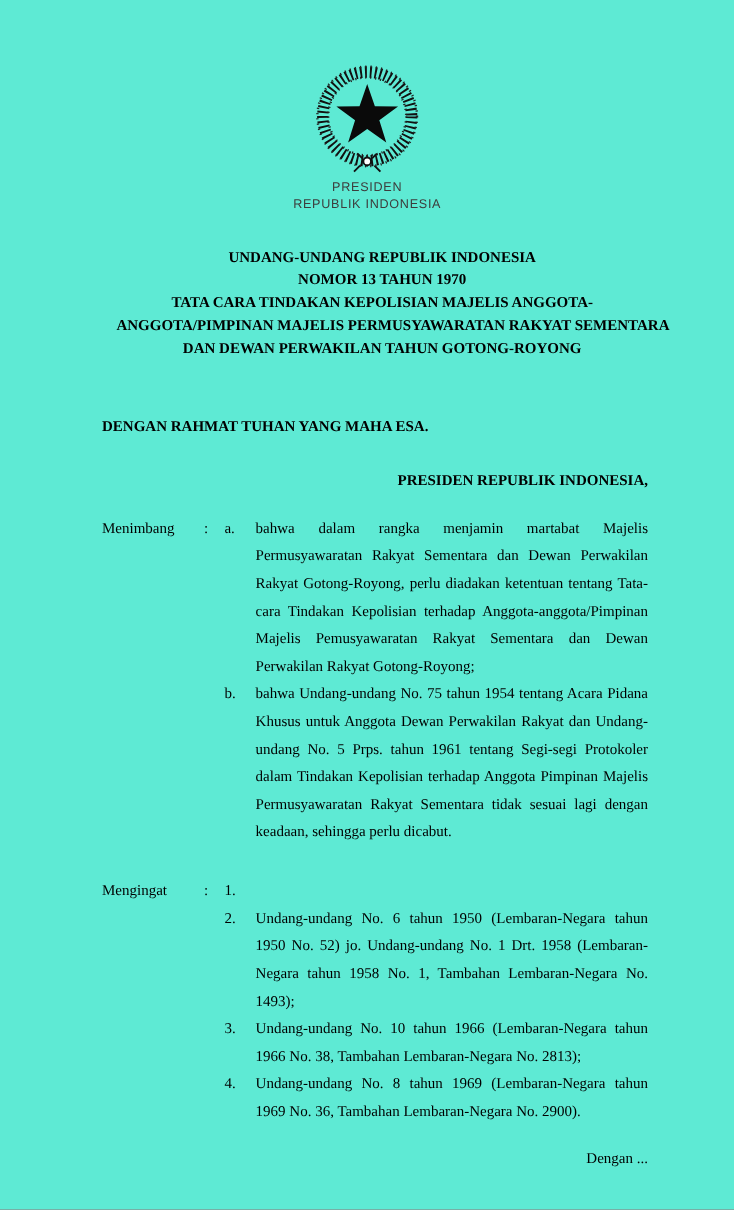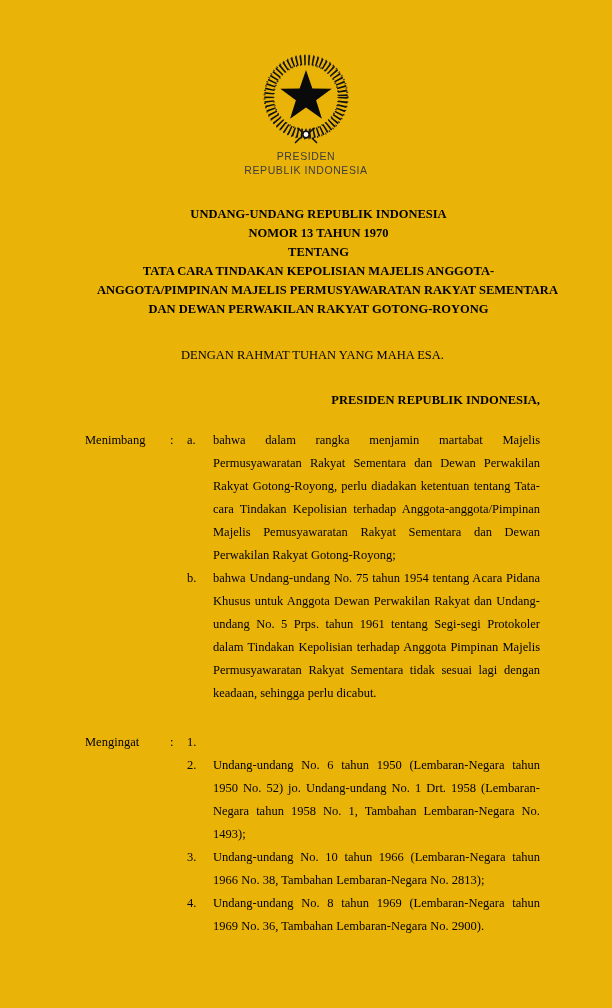--- a/index.html
+++ b/index.html
@@ -2,21 +2,21 @@
 <html><head>
 <meta charset="utf-8">
 <style>
   * { margin: 0; padding: 0; box-sizing: border-box; }
   html, body { background: #888; }
   .page {
     position: relative;
     width: 612px;
     height: 1008px;
     margin: 0 auto;
-    background: #eab308;
+    background: #5eead4;
     font-family: "Liberation Serif", serif;
     color: #000;
     overflow: hidden;
   }
   
   .emblem-block {
     position: absolute;
     top: 52px;
     left: 0;
     width: 100%;
@@ -40,22 +40,22 @@
   .title-block {
     top: 205px;
     text-align: center;
     font-weight: bold;
     font-size: 12.5px;
     line-height: 19px;
   }
   .title-block .tline { white-space: nowrap; margin-left: 12px; }
   .invocation {
     top: 348px;
-    text-align: center;
-    font-weight: normal;
+    text-align: left;
+    font-weight: bold;
     font-size: 12.5px;
   }
   .authority {
     top: 393px;
     text-align: right;
     font-weight: bold;
     font-size: 12.5px;
   }
   
   .body-block {
@@ -108,24 +108,23 @@
     </svg>
     <div class="institution">
       <div>PRESIDEN</div>
       <div>REPUBLIK INDONESIA</div>
     </div>
   </div>
 
   <div class="content-col title-block">
     <div class="tline">UNDANG-UNDANG REPUBLIK INDONESIA</div>
     <div class="tline">NOMOR 13 TAHUN 1970</div>
-    <div class="tline">TENTANG</div>
     <div class="tline">TATA CARA TINDAKAN KEPOLISIAN MAJELIS ANGGOTA-</div>
     <div class="tline">ANGGOTA/PIMPINAN MAJELIS PERMUSYAWARATAN RAKYAT SEMENTARA</div>
-    <div class="tline">DAN DEWAN PERWAKILAN RAKYAT GOTONG-ROYONG</div>
+    <div class="tline">DAN DEWAN PERWAKILAN TAHUN GOTONG-ROYONG</div>
   </div>
 
   <div class="content-col invocation">DENGAN RAHMAT TUHAN YANG MAHA ESA.</div>
   <div class="content-col authority">PRESIDEN REPUBLIK INDONESIA,</div>
 
   <div class="content-col body-block">
 
     <div class="section">
       <div class="sec-label">Menimbang</div>
       <div class="sec-colon">:</div>
@@ -140,15 +139,16 @@
       <div class="sec-colon">:</div>
       <div class="item-marker">1.</div>
       <div class="item-marker">2.</div>
       <div class="item-text">Undang-undang No. 6 tahun 1950 (Lembaran-Negara tahun 1950 No. 52) jo. Undang-undang No. 1 Drt. 1958 (Lembaran-Negara tahun 1958 No. 1, Tambahan Lembaran-Negara No. 1493);</div>
       <div class="item-marker">3.</div>
       <div class="item-text">Undang-undang No. 10 tahun 1966 (Lembaran-Negara tahun 1966 No. 38, Tambahan Lembaran-Negara No. 2813);</div>
       <div class="item-marker">4.</div>
       <div class="item-text">Undang-undang No. 8 tahun 1969 (Lembaran-Negara tahun 1969 No. 36, Tambahan Lembaran-Negara No. 2900).</div>
     </div>
 
+    <div class="continuation">Dengan ...</div>
   </div>
 
 </div>
 
 </body></html>

